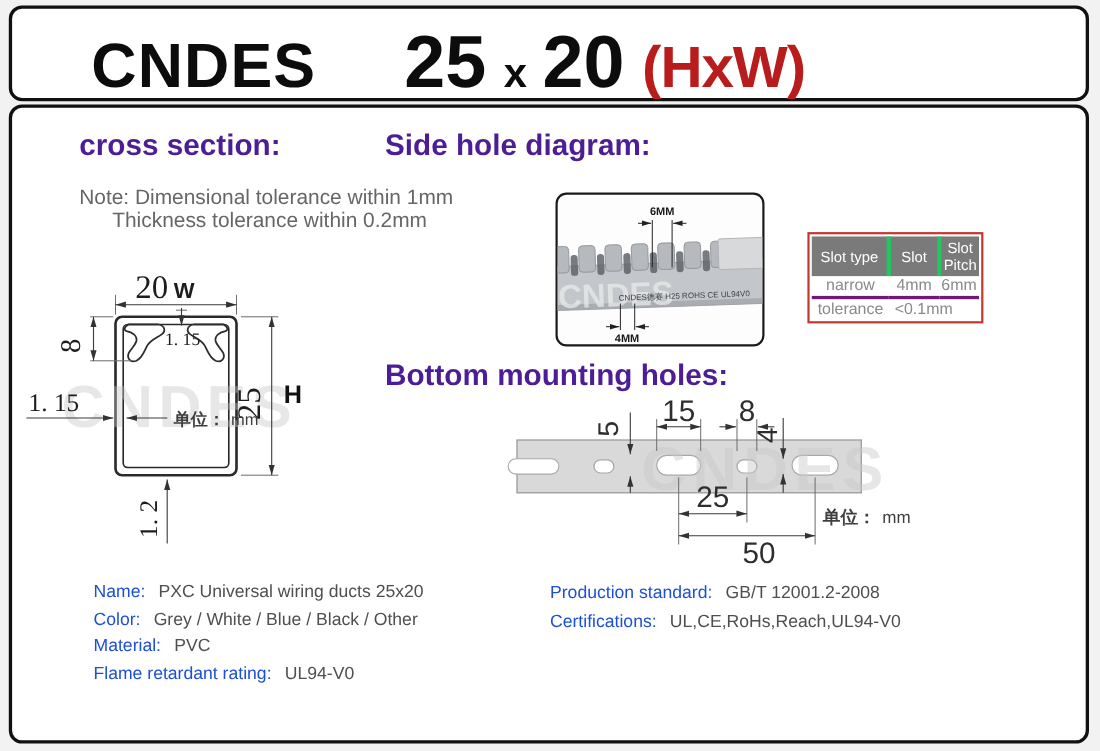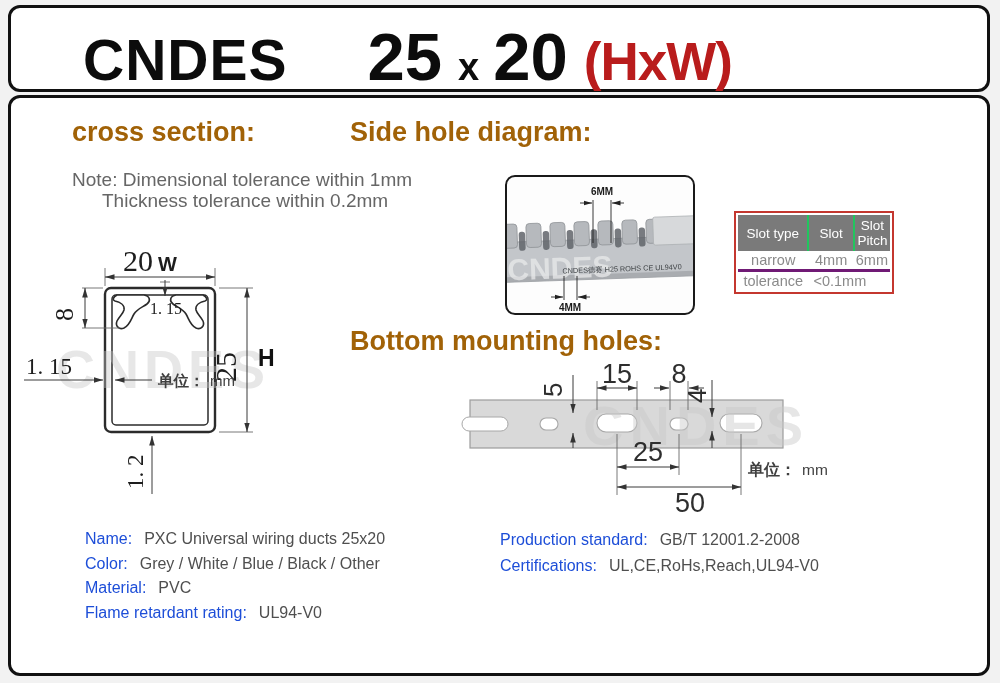--- a/index.html
+++ b/index.html
@@ -6,28 +6,28 @@
   body{width:1000px;height:683px;background:#f2f2f2;font-family:"Liberation Sans",sans-serif;}
   .canvas{position:relative;width:1000px;height:683px;background:#f2f2f2;overflow:hidden;}
   .box{position:absolute;background:#fff;border:3px solid #111;border-radius:12px;box-sizing:border-box;}
   .header-box{left:8px;top:5px;width:982px;height:87px;display:flex;align-items:baseline;padding-top:10px;}
   .main-box{left:8px;top:95px;width:982px;height:581px;}
   .brand{font-size:57px;font-weight:800;color:#0c0c0c;letter-spacing:1px;margin-left:72px;line-height:70px;}
   .size-num{font-size:67px;font-weight:800;color:#0c0c0c;margin-left:14px;}
   .size-num.first{margin-left:80px;}
   .size-x{font-size:38px;font-weight:700;color:#0c0c0c;margin-left:16px;}
   .size-suffix{font-size:53px;font-weight:600;color:#b91c1c;margin-left:16px;letter-spacing:-1px;}
-  .h2{position:absolute;font-size:27px;font-weight:700;color:#a16207;}
+  .h2{position:absolute;font-size:27px;font-weight:700;color:#4c1d95;}
   .note{position:absolute;left:72px;top:169px;font-size:19px;color:#666;line-height:21px;}
   .note .l2{margin-left:30px;}
   .photo-box{position:absolute;left:505px;top:175px;width:190px;height:140px;border:2.5px solid #1a1a1a;border-radius:10px;box-sizing:border-box;overflow:hidden;background:#fdfdfd;}
   .slot-table-wrap{position:absolute;left:734px;top:211px;width:160px;border:2px solid #c4372f;background:#fff;box-sizing:border-box;padding:2px;}
   table.slot{border-collapse:collapse;width:100%;}
   table.slot th{background:#7a7a7a;color:#fff;font-size:13.5px;font-weight:400;padding:3px 2px;text-align:center;}
-  table.slot th + th{border-left:2px solid #22c55e;}
+  table.slot th + th{border-left:4px solid #22c55e;}
   table.slot td{color:#8a8a8a;font-size:14.5px;text-align:center;padding:1px 2px;}
   table.slot tr + tr td{border-top:3px solid #701a75;}
   table.slot td.left{text-align:left;padding-left:5px;}
   .specs{position:absolute;font-size:16px;color:#4f4f4f;}
   .specs p{margin:0;line-height:24.5px;}
   .specs b{color:#1d4ed8;font-weight:400;}
   .specs .v{margin-left:12px;}
   .specs-left{left:85px;top:527px;}
   .specs-right{left:500px;top:527px;}
   .specs-right p{line-height:25.5px;}

